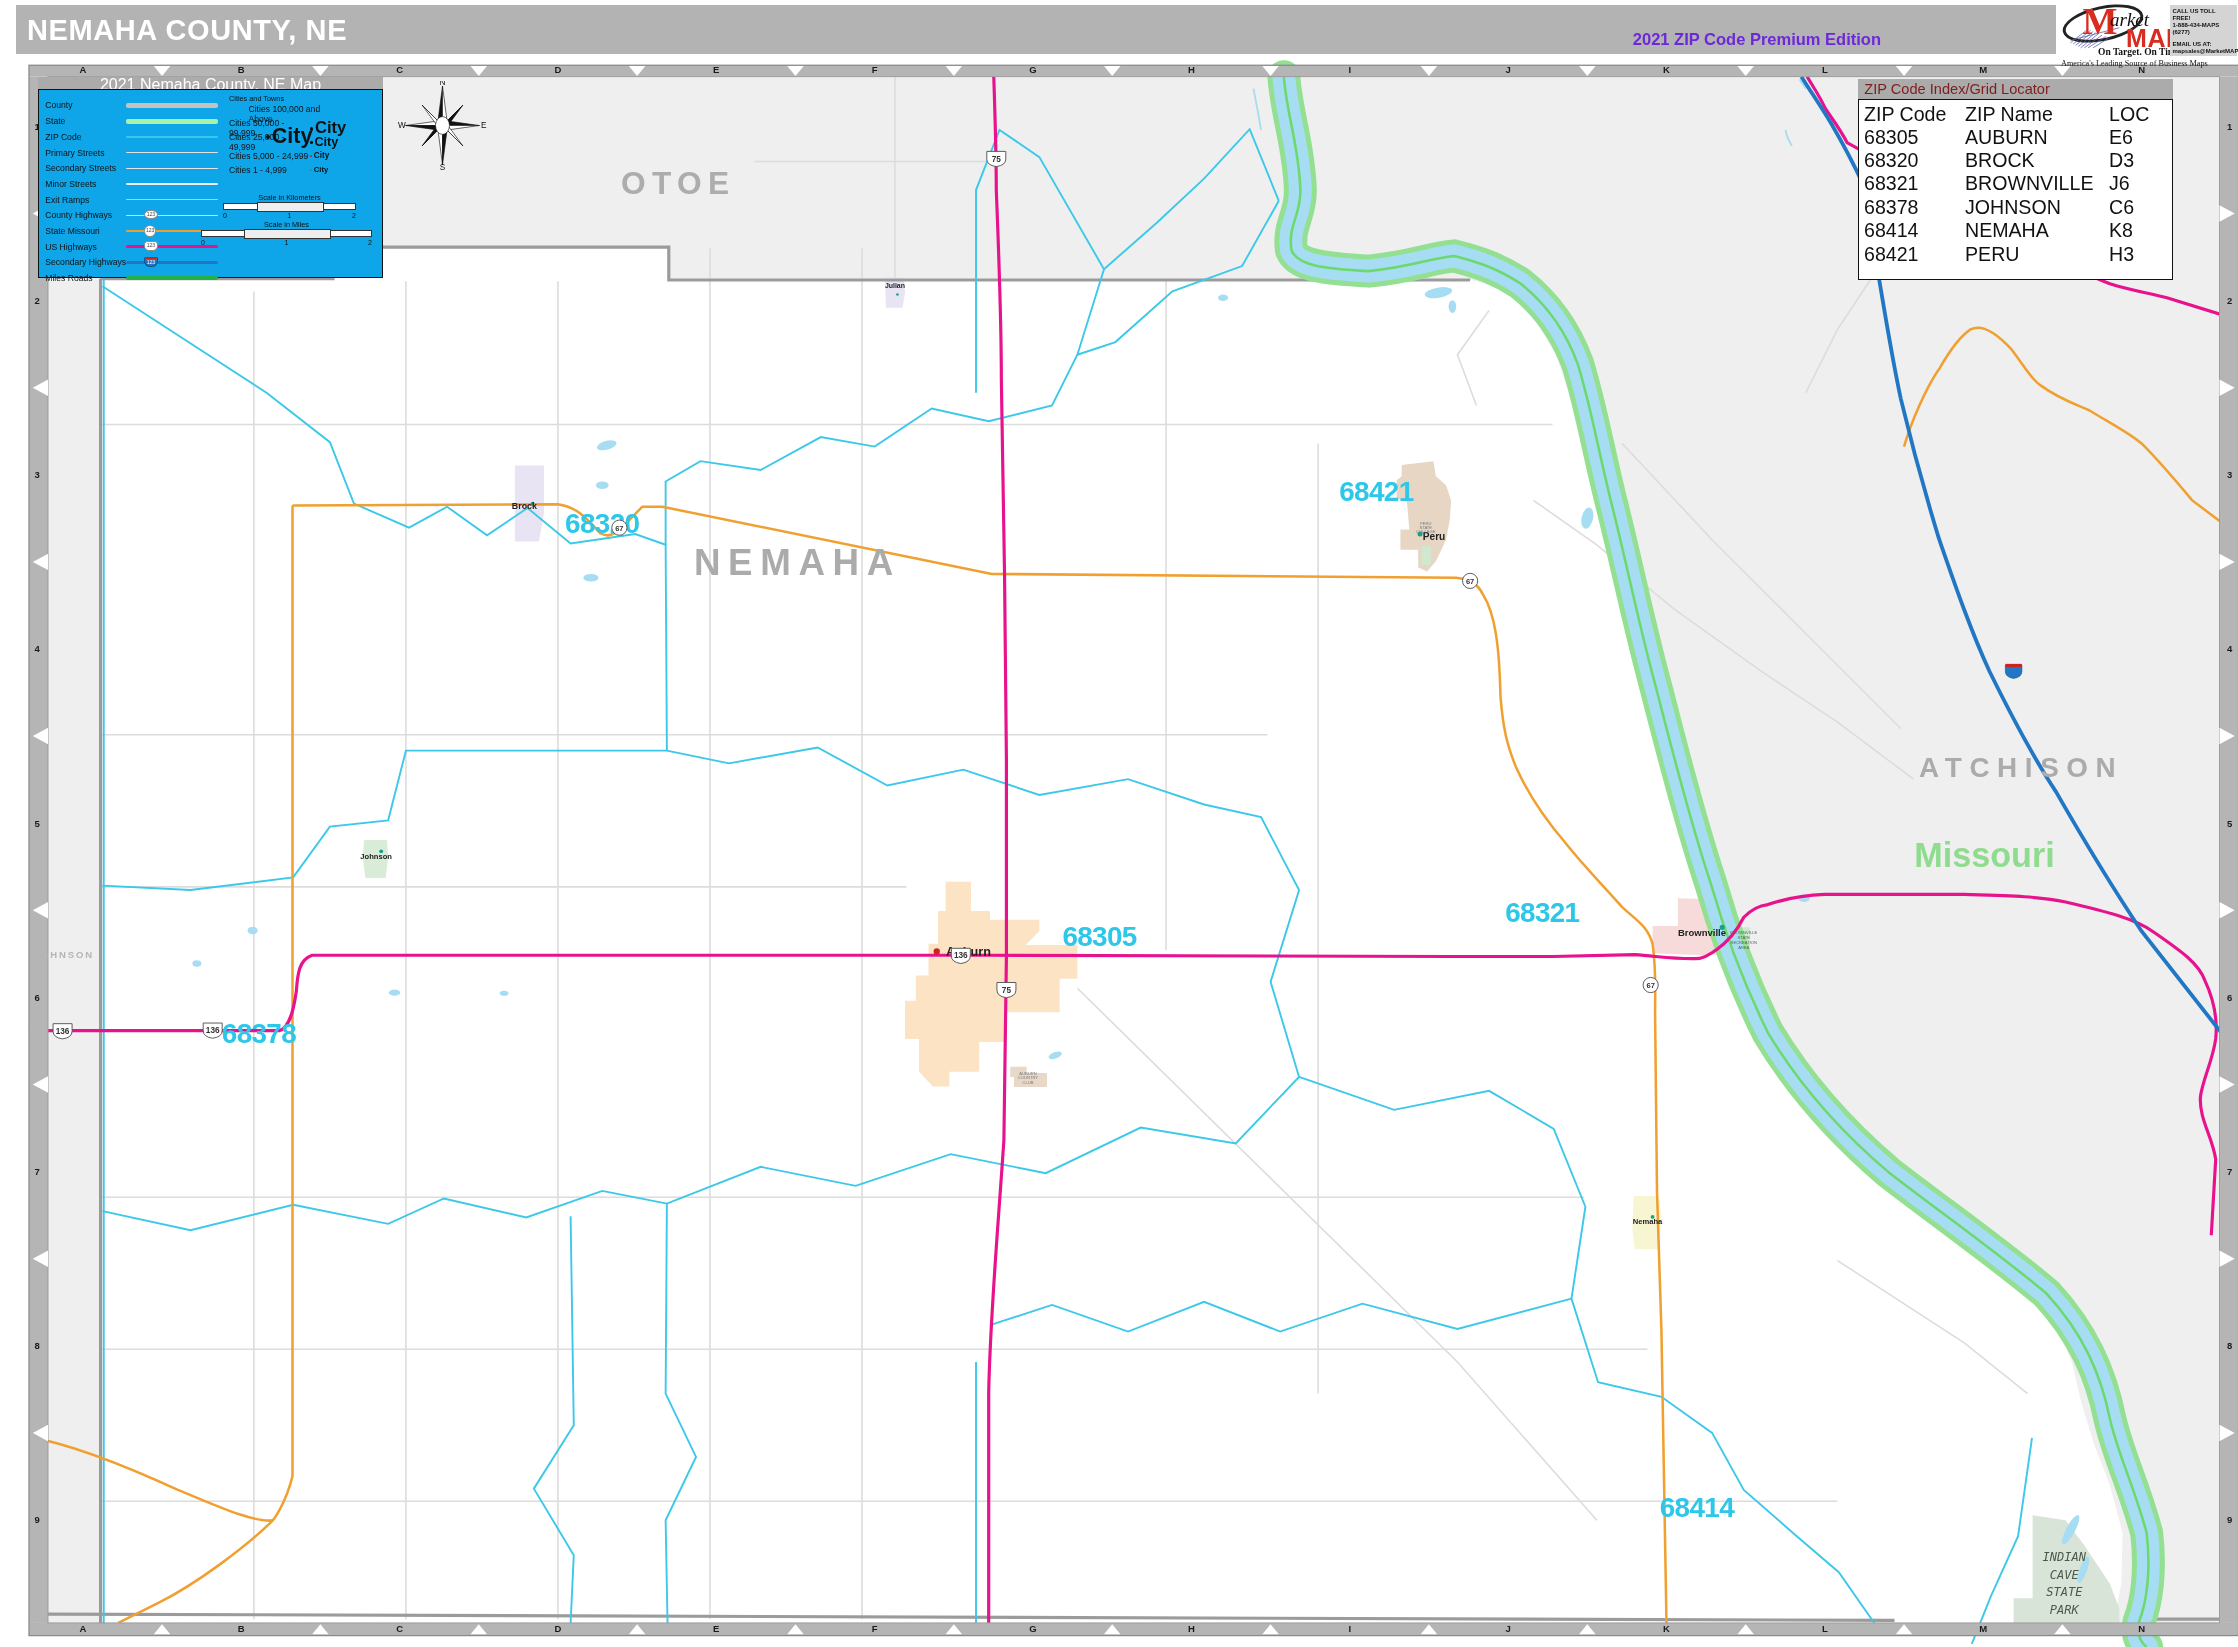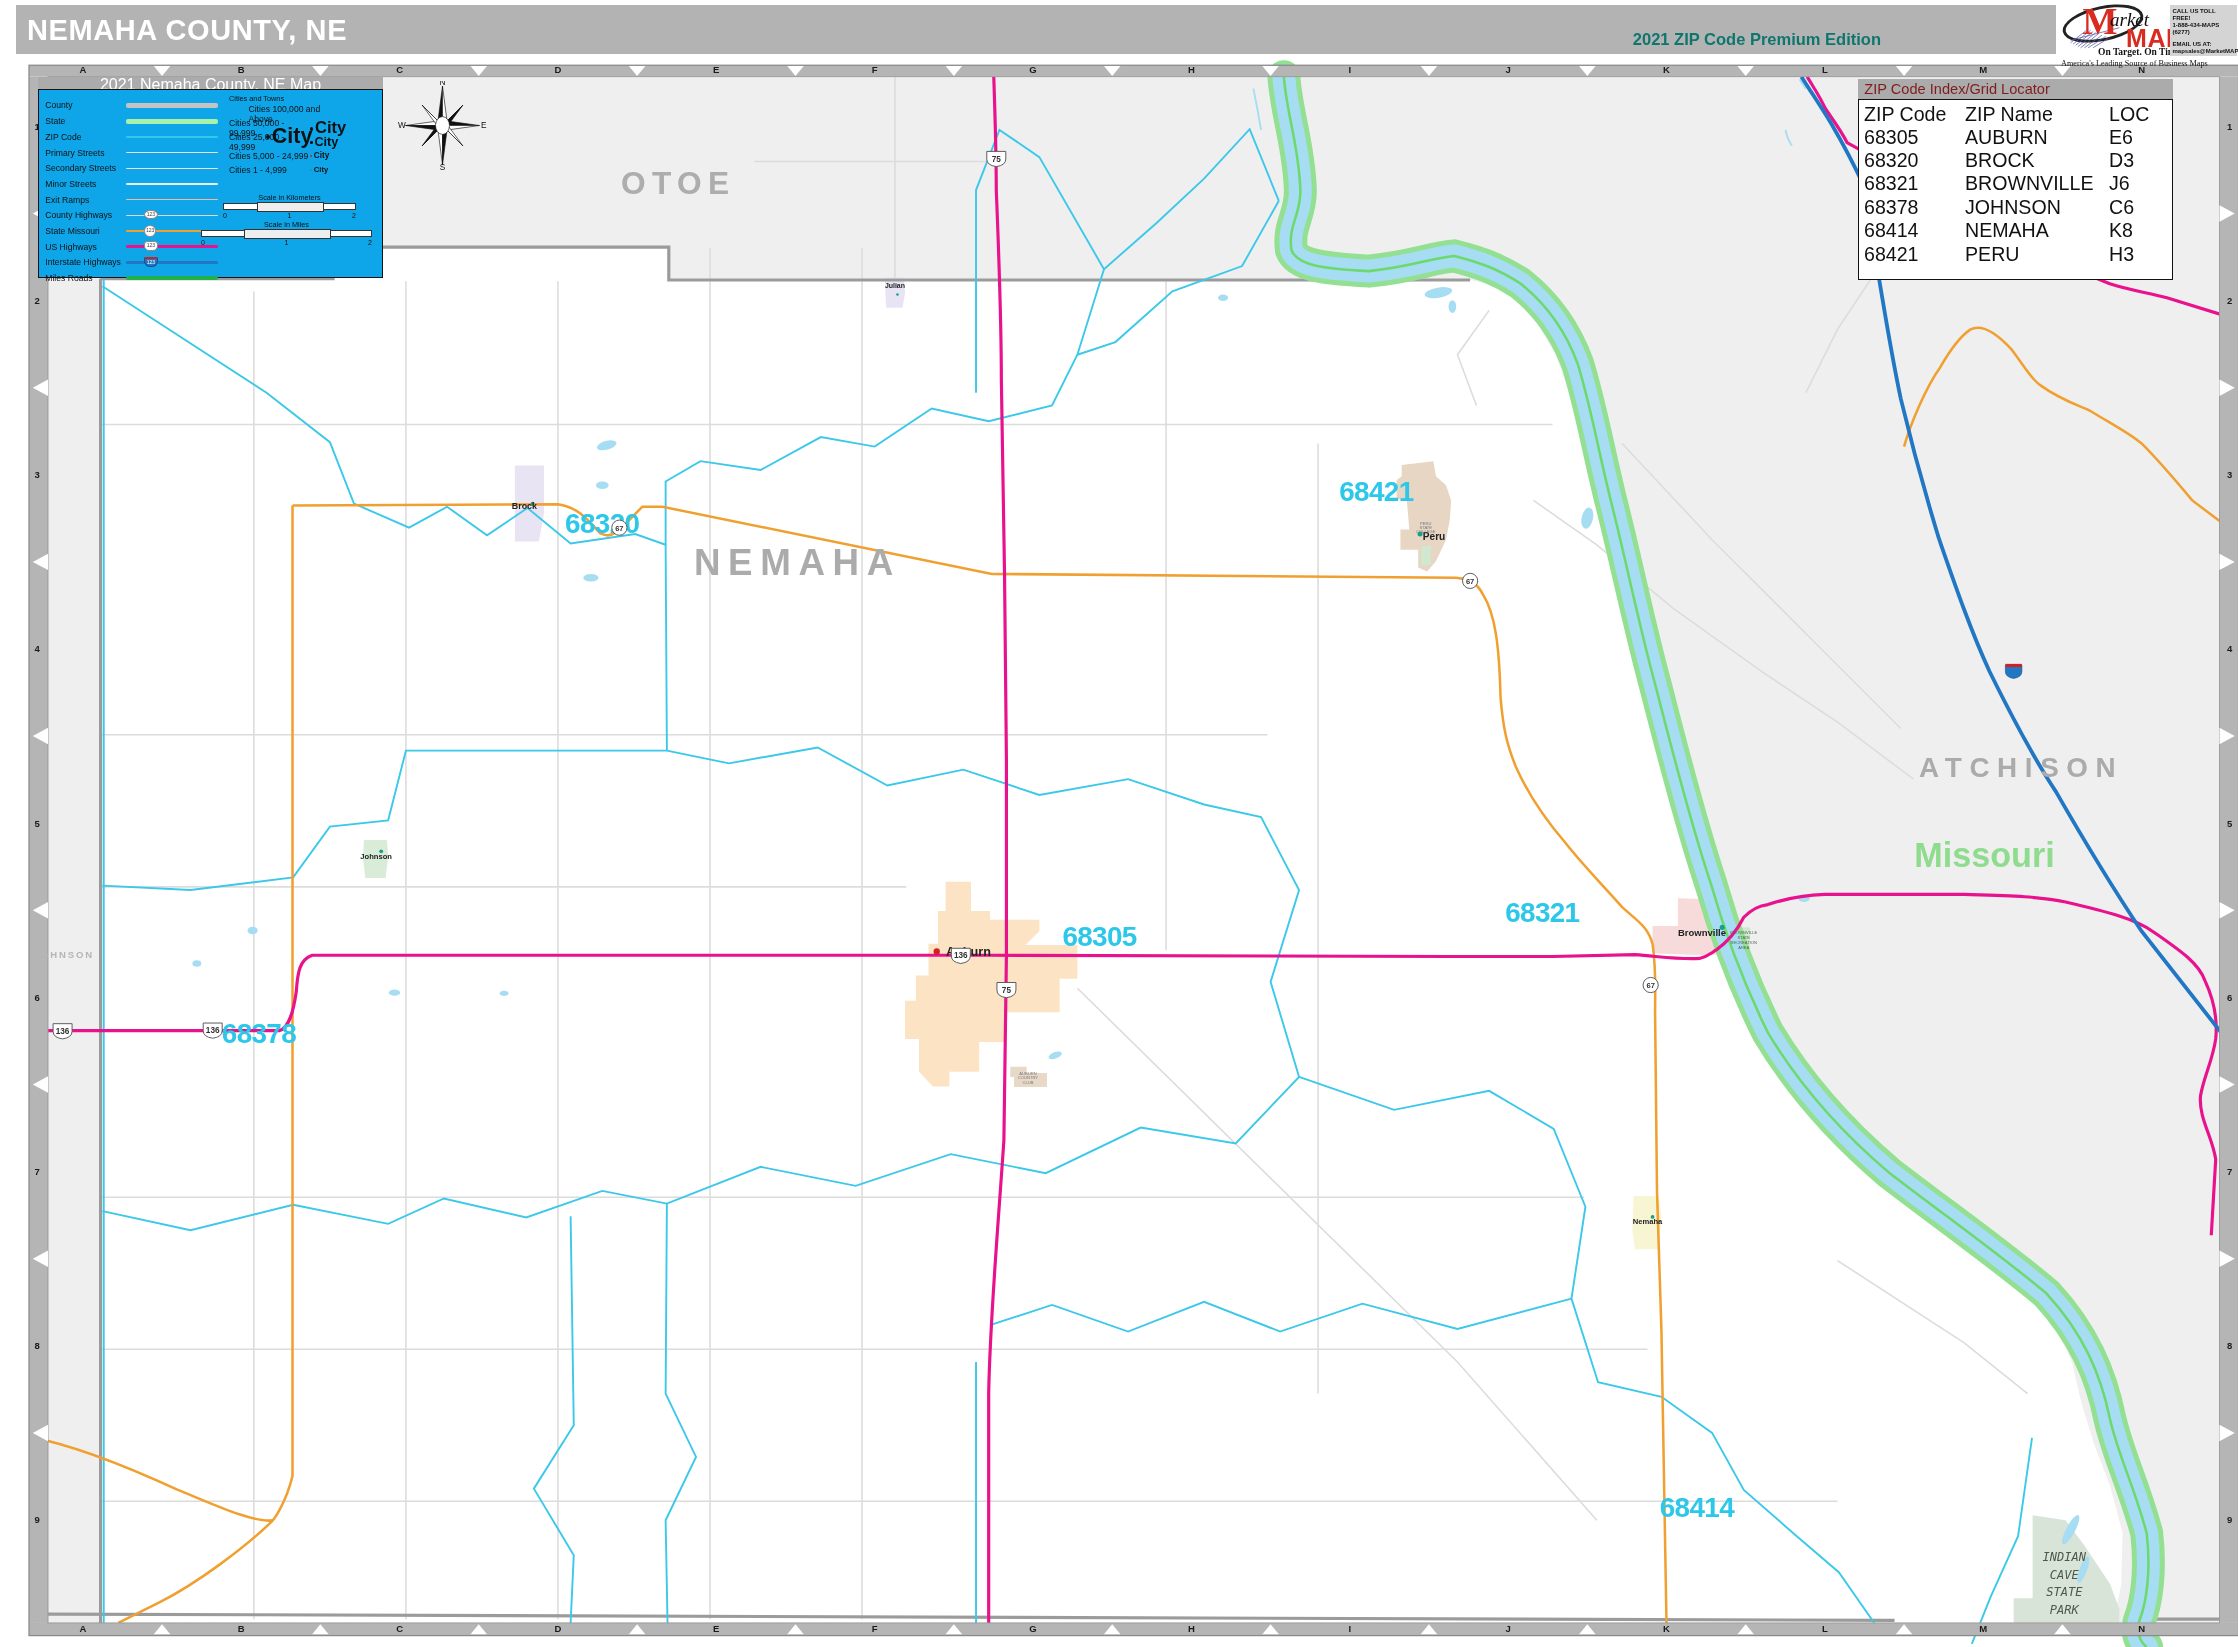--- a/index.html
+++ b/index.html
@@ -2,21 +2,21 @@
 <html style="font-size:10px"><head>
 <meta charset="utf-8">
 <style>
   html,body{margin:0;padding:0;background:#ffffff;}
   .page{position:relative;width:2239px;height:1647px;background:#ffffff;overflow:hidden;
         font-family:"Liberation Sans", sans-serif;}
   .abs{position:absolute;}
   
   .title-bar{left:16px;top:5px;width:2040px;height:49px;background:#b3b3b3;}
   .title-text{left:27px;top:14px;font-size:29px;font-weight:bold;color:#ffffff;letter-spacing:0.6px;}
-  .edition-text{left:1628px;top:30px;width:253px;text-align:right;font-size:16.5px;font-weight:bold;color:#0f766e;}
+  .edition-text{left:1628px;top:30px;width:253px;text-align:right;font-size:16.5px;font-weight:bold;color:#6d28d9;}
   
   .logo{left:2061px;top:2.5px;width:178px;height:61px;}
   .logo .swoosh{position:absolute;left:1.3px;top:3.8px;width:76px;height:29px;border:3.8px solid #222;border-radius:50%;transform:rotate(-12deg);}
   .logo .big-m{position:absolute;left:21.5px;top:-2.5px;font-size:37px;font-weight:bold;color:#d92b1f;font-family:"Liberation Serif",serif;}
   .logo .arket{position:absolute;left:49px;top:6.3px;font-size:19px;font-style:italic;font-family:"Liberation Serif",serif;color:#111;}
   .logo .maps{position:absolute;left:65px;top:21.5px;font-size:25px;font-weight:bold;color:#d92b1f;letter-spacing:0.6px;}
   .logo .tagline{position:absolute;left:37px;top:44px;font-size:9.5px;font-weight:bold;font-family:"Liberation Serif",serif;color:#111;}
   .logo .subtitle{position:absolute;left:0px;top:56px;font-size:8.2px;font-family:"Liberation Serif",serif;color:#111;white-space:nowrap;}
   .logo .scribble{position:absolute;left:7.6px;top:21.5px;width:57px;height:25px;}
   .contact-box{left:2170px;top:5px;width:67px;height:51px;background:#d4d4d4;color:#111;
@@ -465,21 +465,21 @@
             </div>
           </div>
           <div class="legend-row">
             <div class="lbl">US Highways</div>
             <div class="sample">
               <div class="ln" style="height: 2.5px; background: rgb(232, 18, 140); margin-top: -1.3px;"></div>
               <div class="badge us">123</div>
             </div>
           </div>
           <div class="legend-row">
-            <div class="lbl">Interstate Highways</div>
+            <div class="lbl">Secondary Highways</div>
             <div class="sample">
               <div class="ln" style="height: 3.2px; background: rgb(34, 119, 196); margin-top: -1.6px;"></div>
               <div class="badge interstate">123</div>
             </div>
           </div>
           <div class="legend-row">
             <div class="lbl">Miles Roads</div>
             <div class="sample">
               <div class="ln" style="height: 3.2px; background: rgb(33, 177, 75); margin-top: -1.6px;"></div>
             </div>

